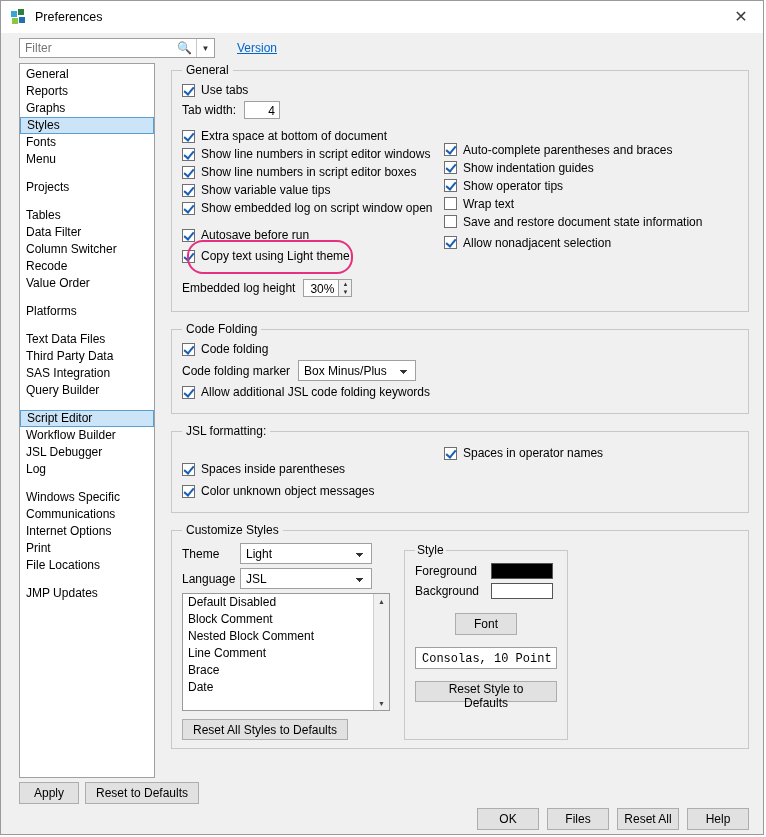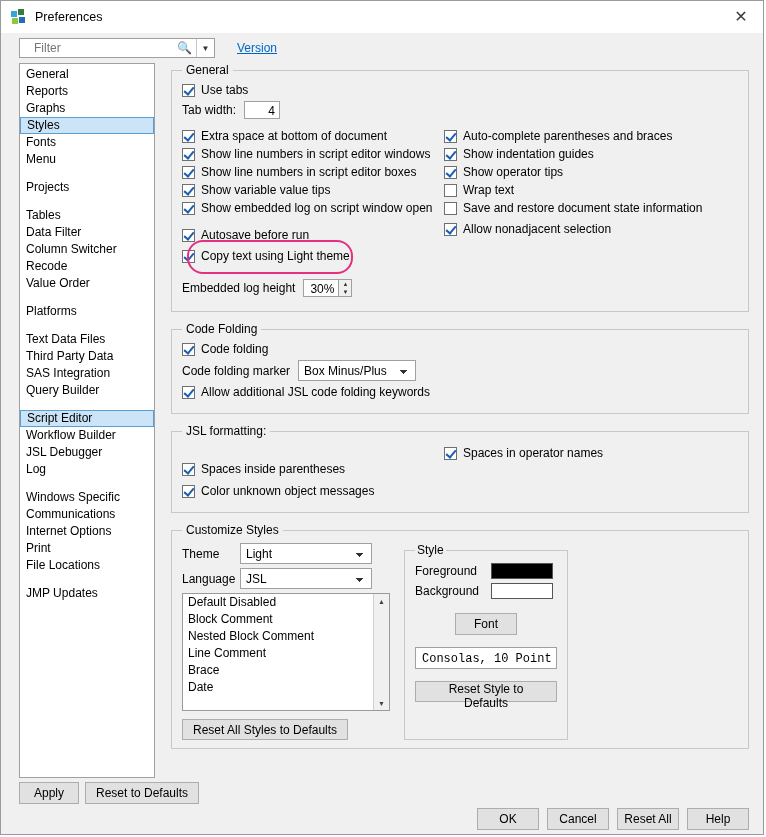--- a/index.html
+++ b/index.html
@@ -74,21 +74,21 @@
     box-sizing: border-box;
     display: flex;
     align-items: center;
   }
   .filter-input {
     border: 0;
     outline: none;
     font-family: "Liberation Sans", sans-serif;
     font-size: 12px;
     color: #555;
-    padding-left: 14px;
+    padding-left: 5px;
     width: 150px;
     background: transparent;
   }
   .filter-search {
     position: absolute;
     right: 22px;
     font-size: 12px;
     color: #333;
   }
   .filter-drop {
@@ -429,21 +429,21 @@
             <span class="box checked"></span>
             <span>Use tabs</span>
           </label>
         </div>
 
         <div class="row">
           <span class="label">Tab width:</span>
           <span class="tiny-input" style="width:36px; margin-left:8px;">4</span>
         </div>
 
-        <div class="two-col" style="margin-top:6px;">
+        <div class="two-col" style="margin-top:6px;align-items:center;">
           <div class="col-left">
             <div class="row">
                 <label class="cb">
               <span class="box checked"></span>
               <span>Extra space at bottom of document</span>
                 </label>
               </div>
             <div class="row">
                 <label class="cb">
               <span class="box checked"></span>
@@ -642,19 +642,19 @@
     </div>
   </div>
 
   <div class="footer">
     <div class="footer-left">
       <button class="btn" style="width:60px;">Apply</button>
       <button class="btn">Reset to Defaults</button>
     </div>
     <div class="footer-right">
       <button class="btn wide">OK</button>
-      <button class="btn wide">Cancel</button>
+      <button class="btn wide">Files</button>
       <button class="btn wide">Reset All</button>
       <button class="btn wide">Help</button>
     </div>
   </div>
 
 </div>
 
 </body></html>

